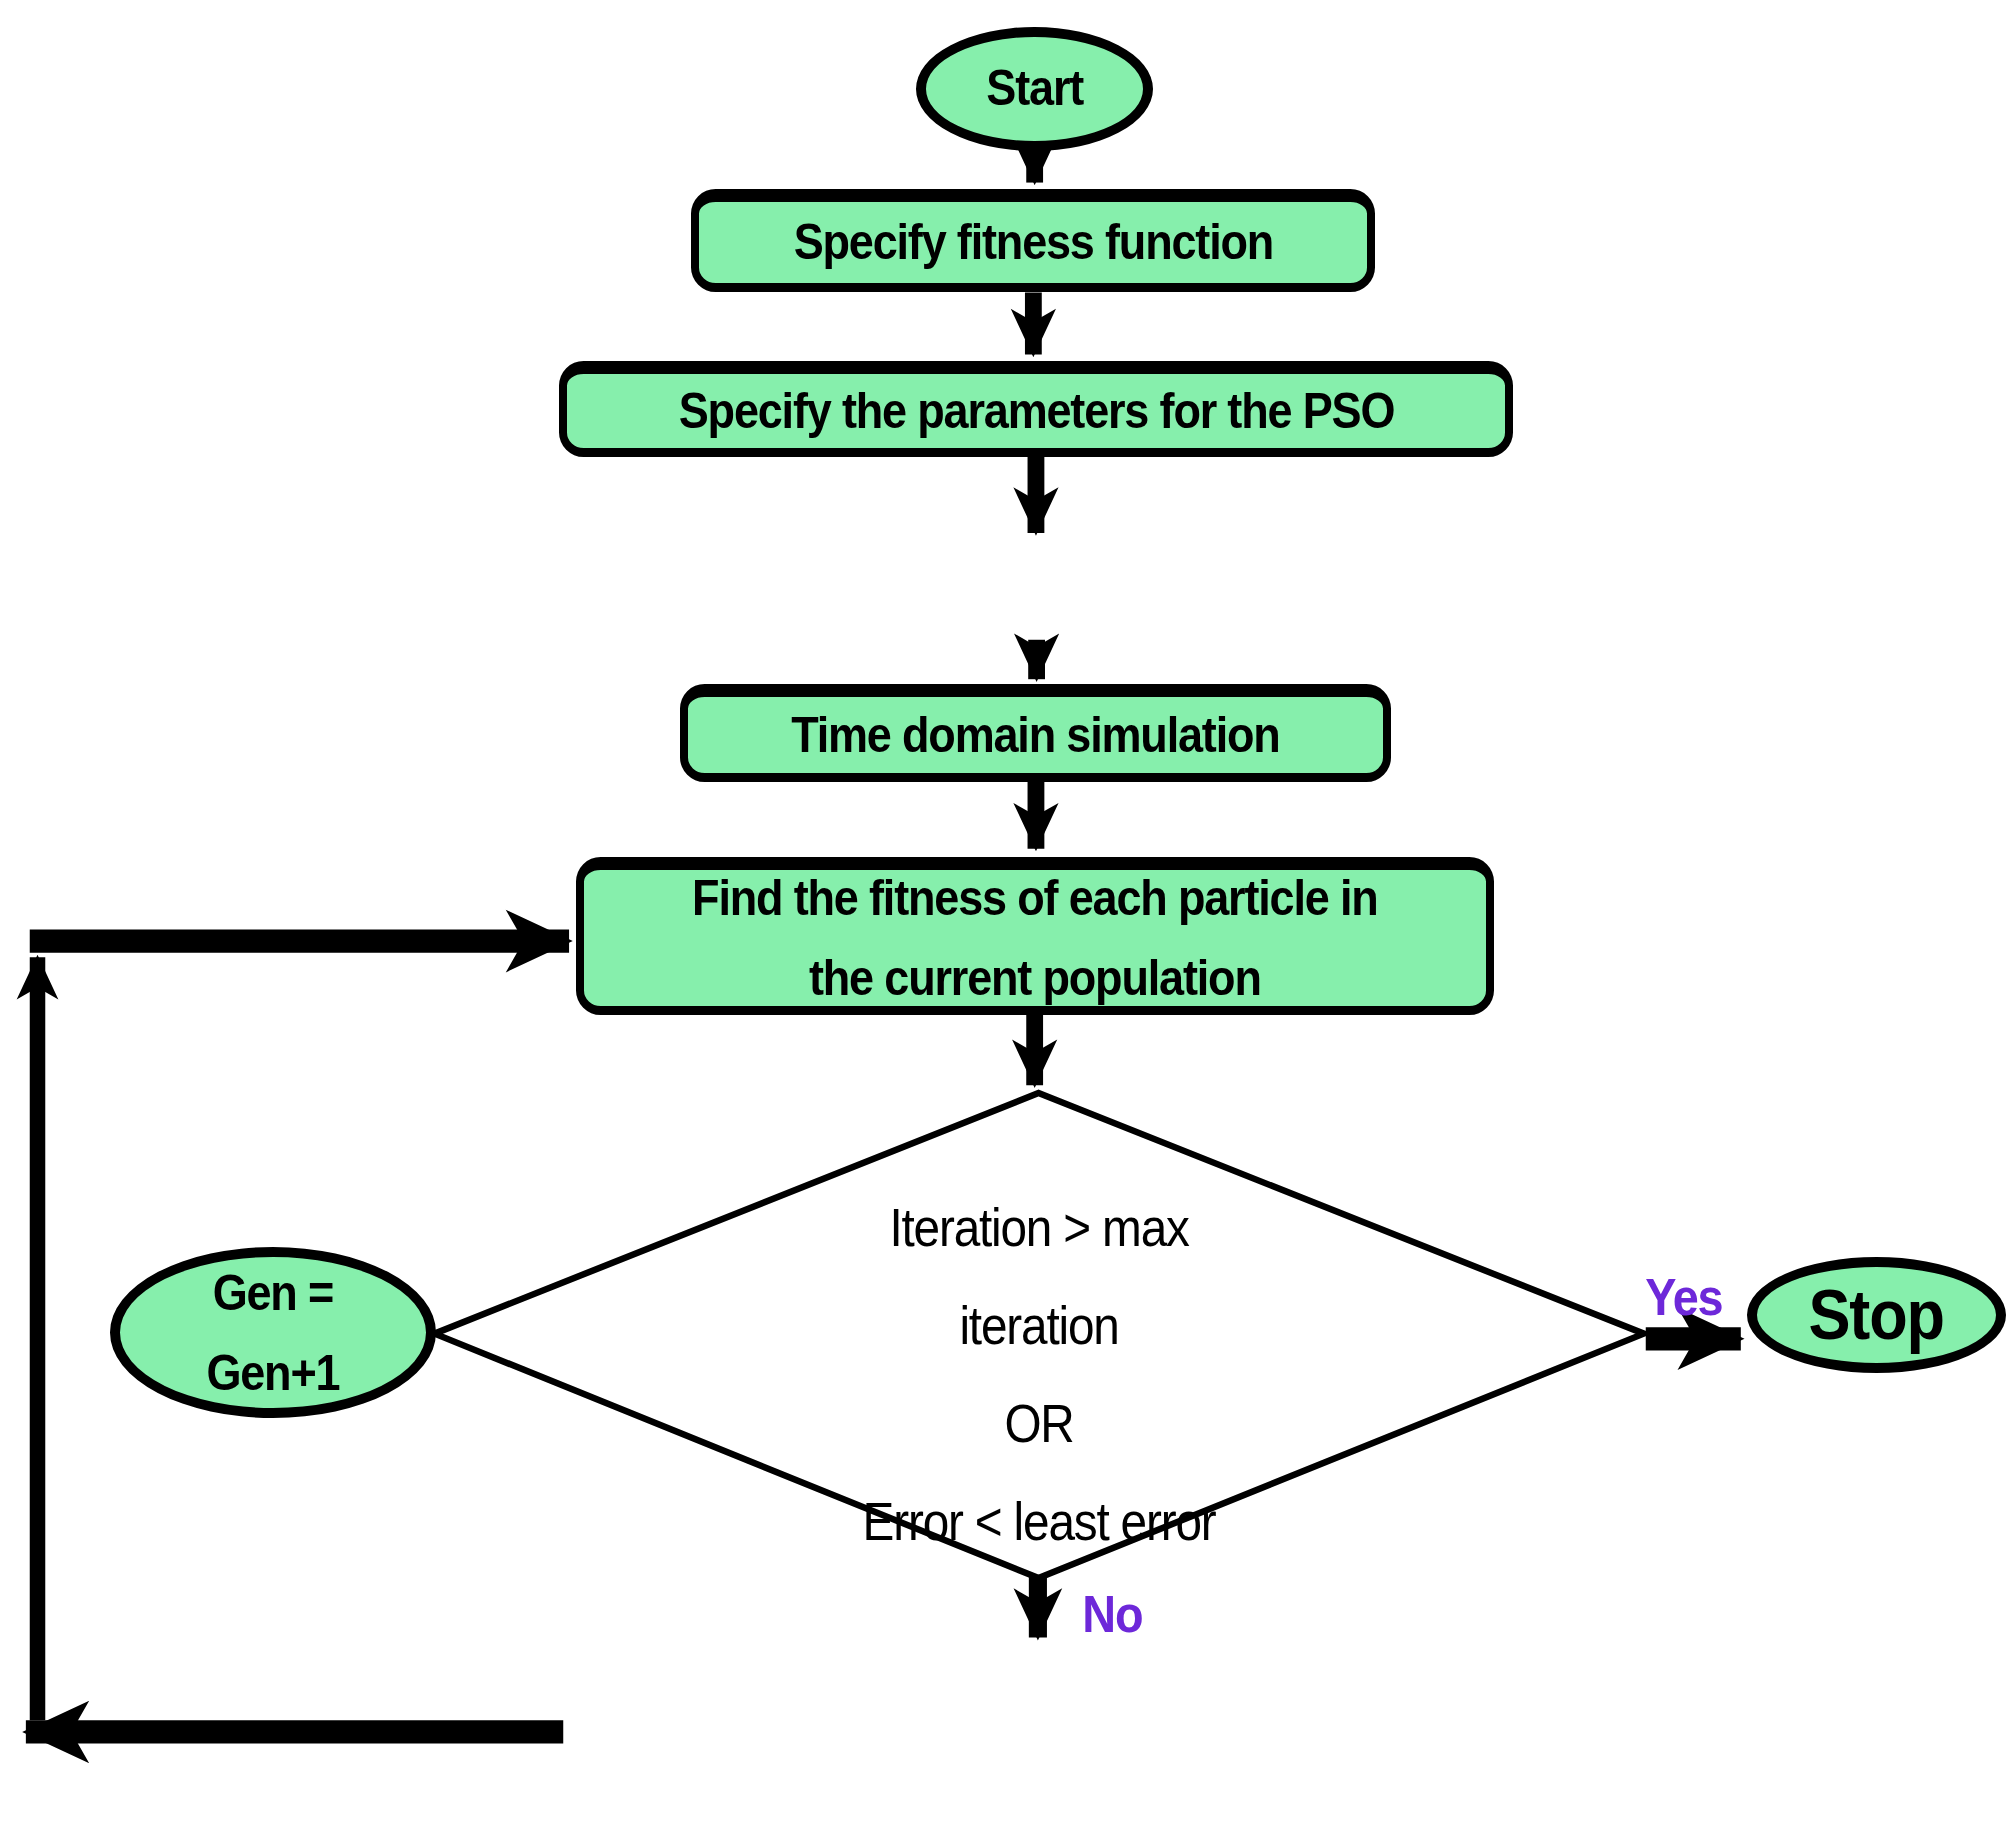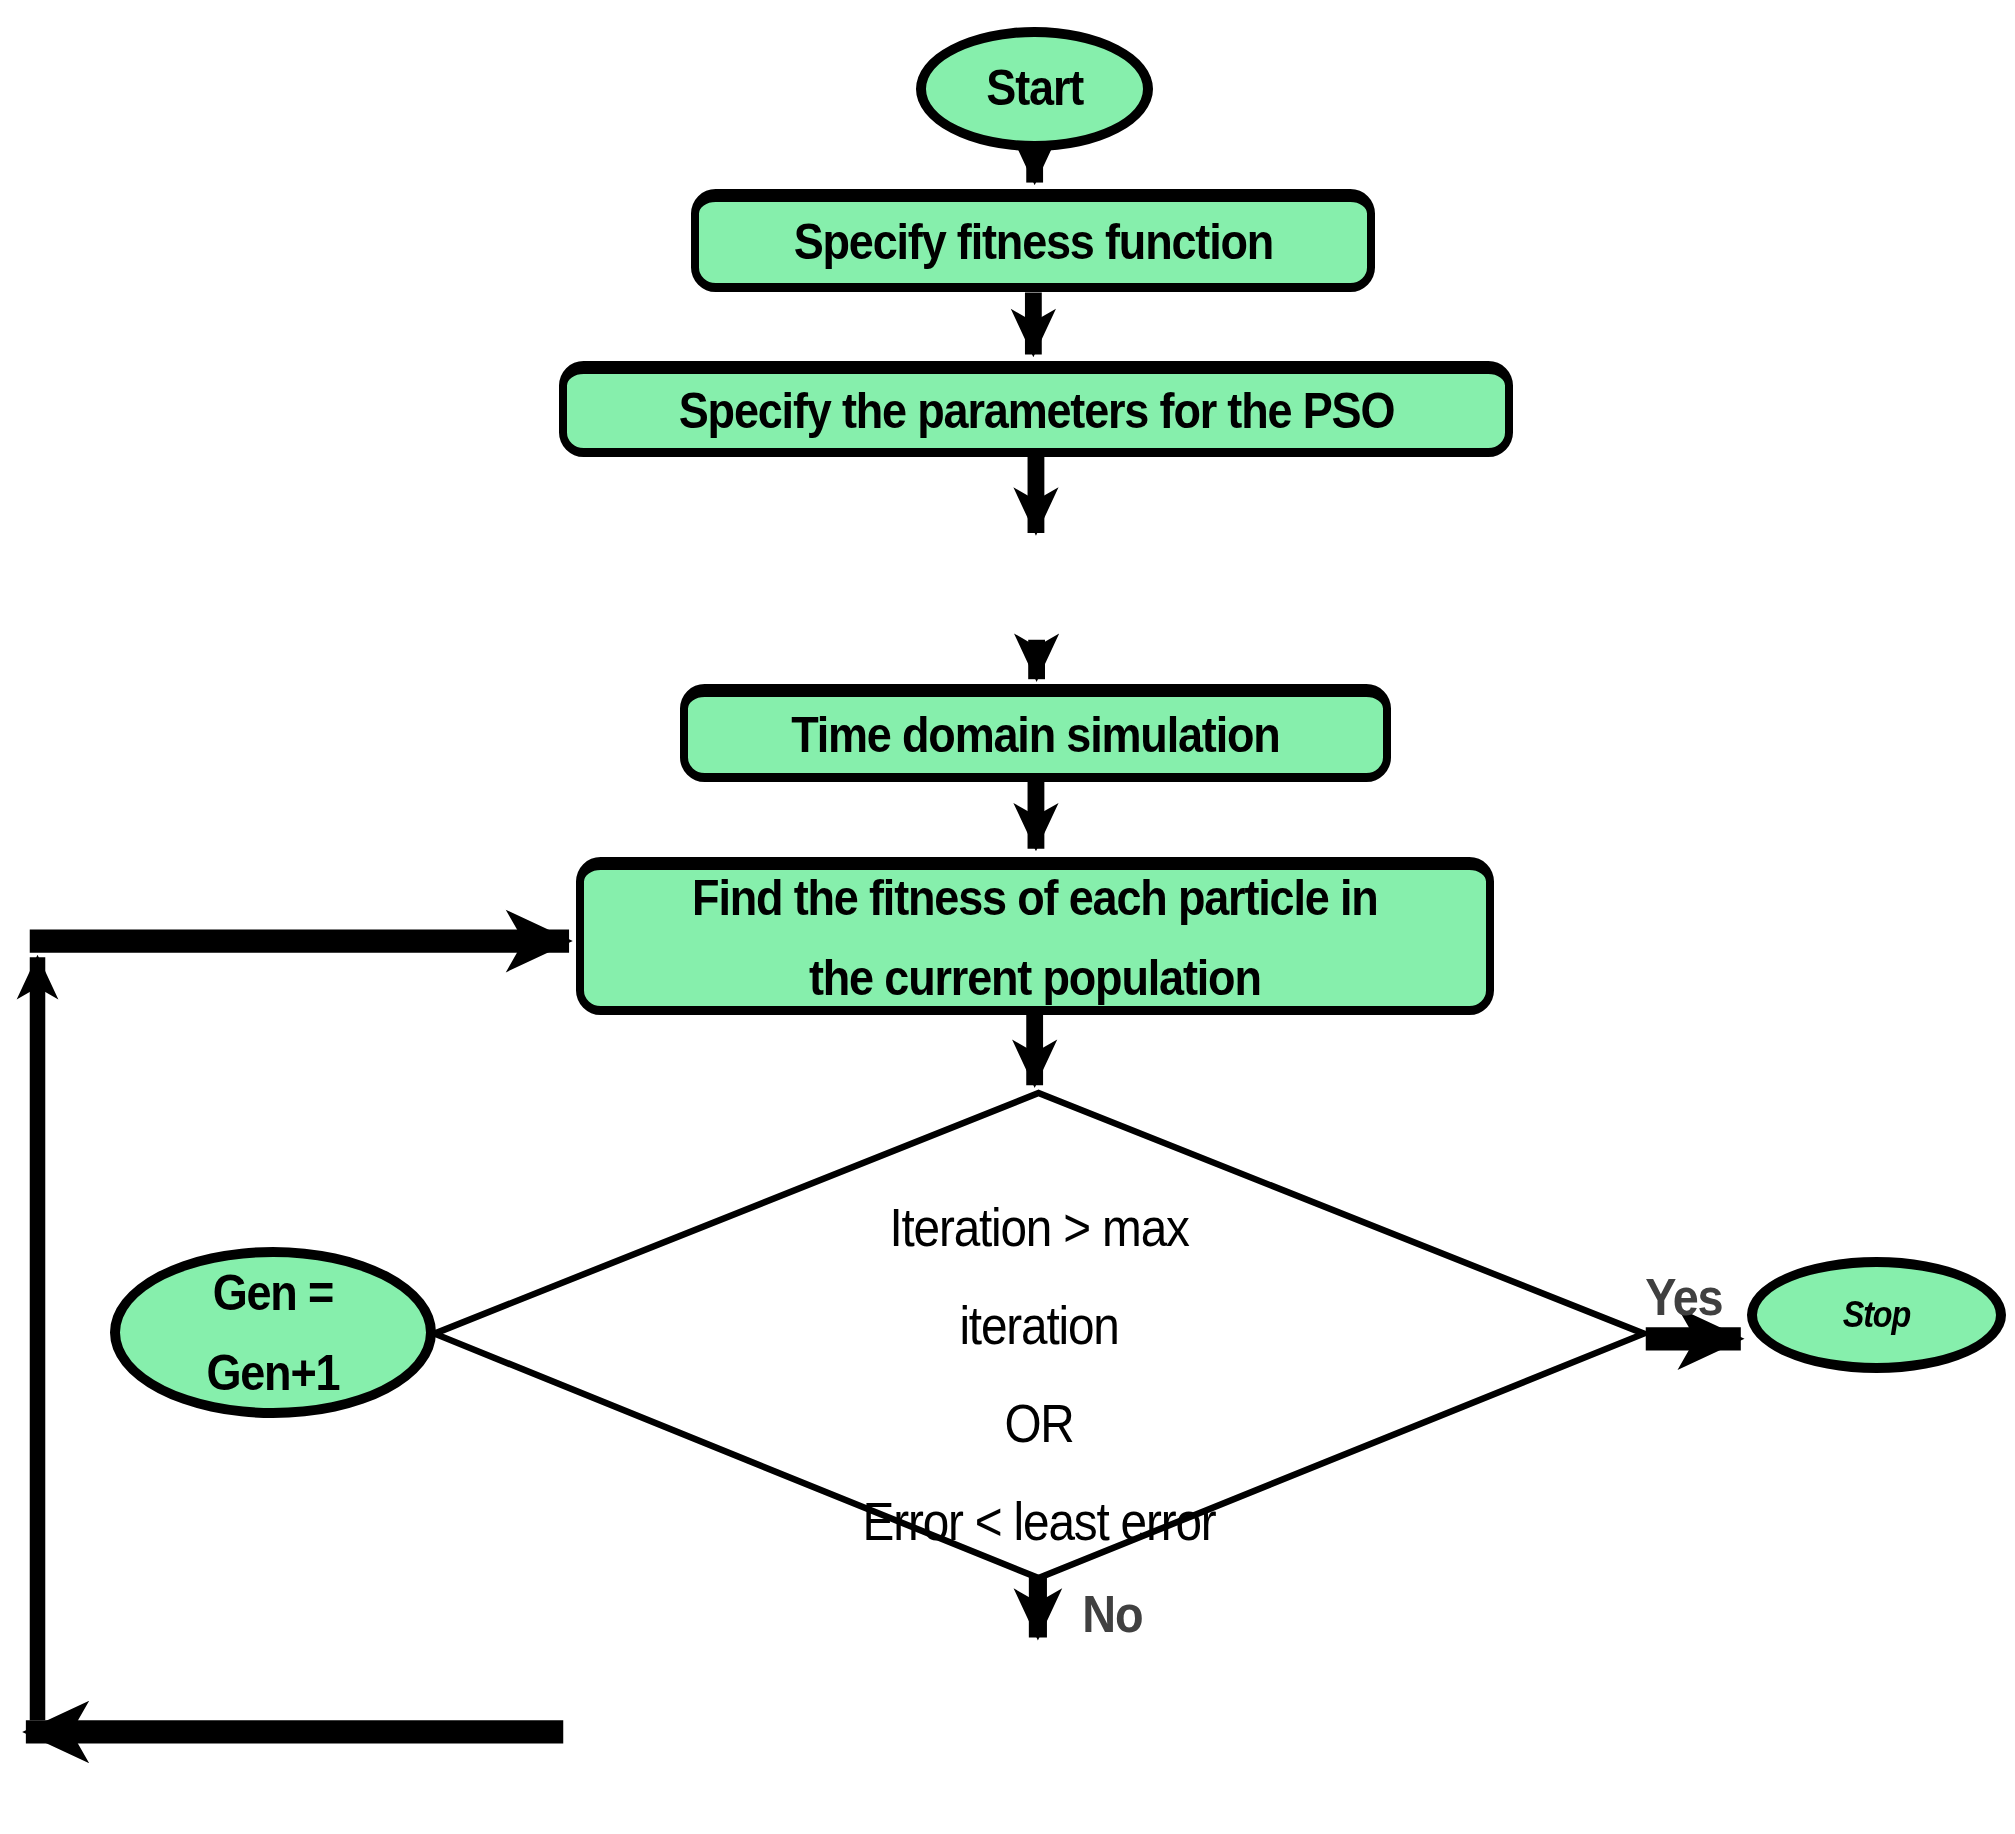--- a/index.html
+++ b/index.html
@@ -18,21 +18,21 @@
   .ellipse { border:10.3px solid #000; border-radius:50%; }
   .squeeze { transform:scaleX(0.9); transform-origin:center; letter-spacing:-1.3px; white-space:nowrap; }
   .lines { display:flex; flex-direction:column; align-items:center; }
   .dtext {
     position:absolute; z-index:3; display:flex; flex-direction:column; align-items:center;
     justify-content:center; text-align:center; color:#000; font-weight:400; font-size:53px;
     background:transparent;
   }
   .edge-label {
     position:absolute; z-index:3; display:flex; align-items:center; justify-content:center;
-    color:#404040; font-weight:700; font-size:52px;
+    color:#6d28d9; font-weight:700; font-size:52px;
   }
   .lh124 { line-height:80px; }
   .lh134 { line-height:87px; }
   .lh152 { line-height:98px; }
 </style>
 </head>
 <body>
 
 <div id="canvas">
 
@@ -95,21 +95,21 @@
     <div class="lines squeeze lh124">
       <span>Gen =</span>
       <span>Gen+1</span>
     </div>
   </div>
 
   <div class="edge-label" style="left:1619px;top:1266px;width:129px;height:62px;">
     <span class="squeeze">Yes</span>
   </div>
 
-  <div class="node ellipse" style="left:1747px;top:1257px;width:259px;height:116px;font-size:36px;font-style:italic;">
+  <div class="node ellipse" style="left:1747px;top:1257px;width:259px;height:116px;font-size:70px;">
     <span class="squeeze">Stop</span>
   </div>
 
   <div class="edge-label" style="left:1054px;top:1583px;width:116px;height:62px;">
     <span class="squeeze">No</span>
   </div>
 
 
 </div>
 

